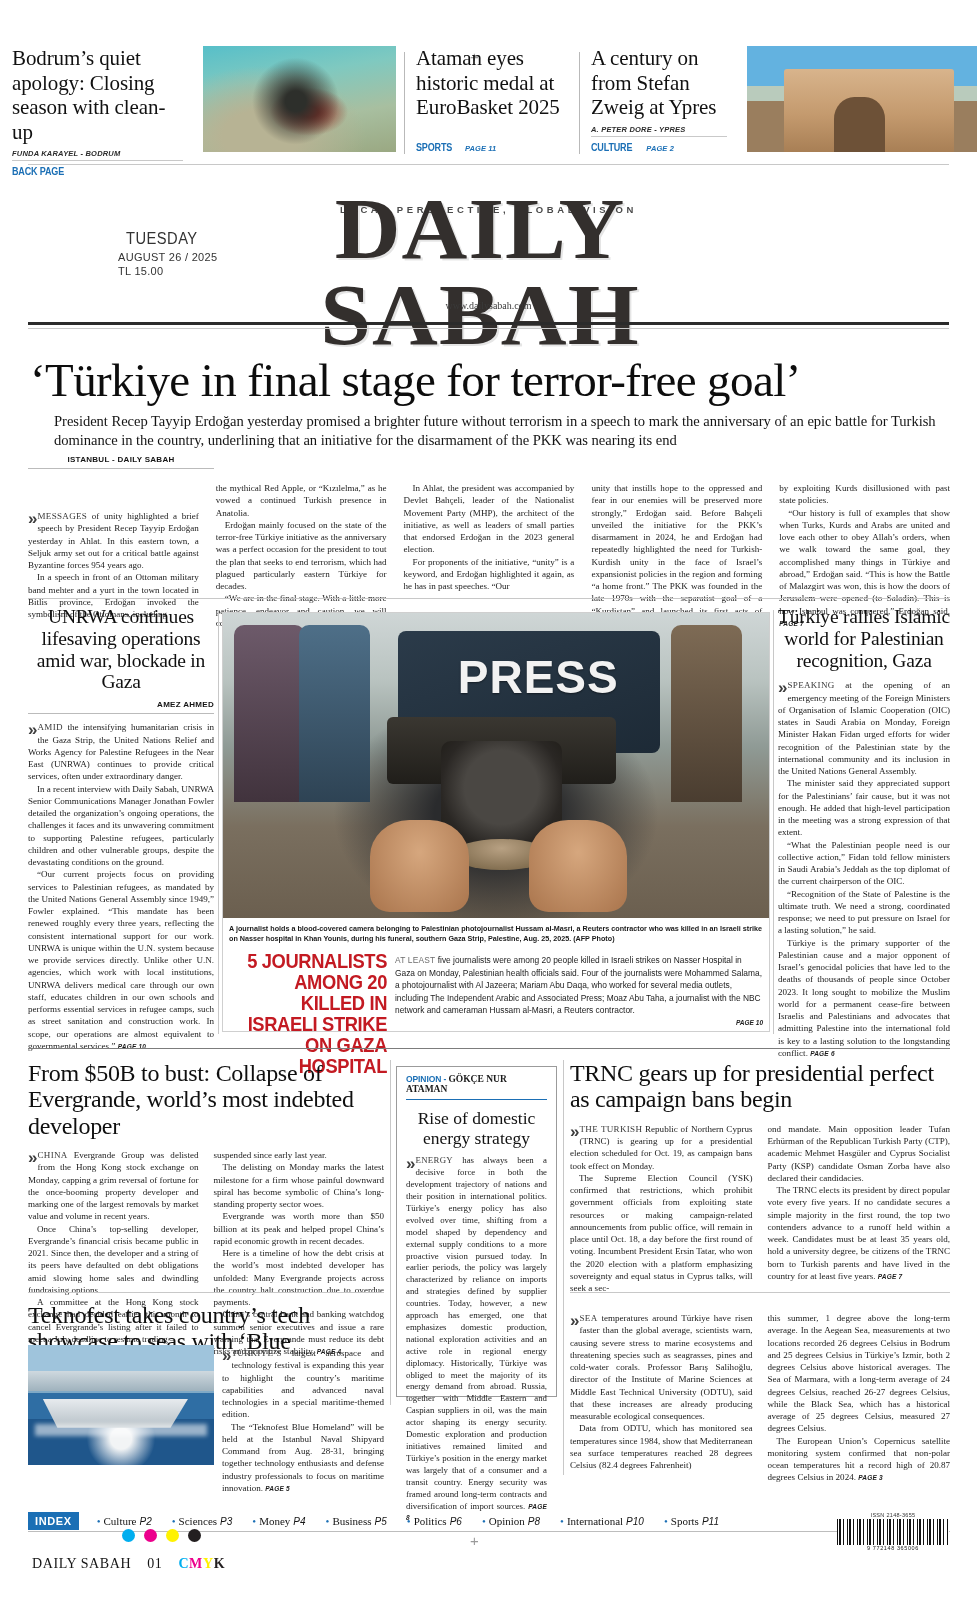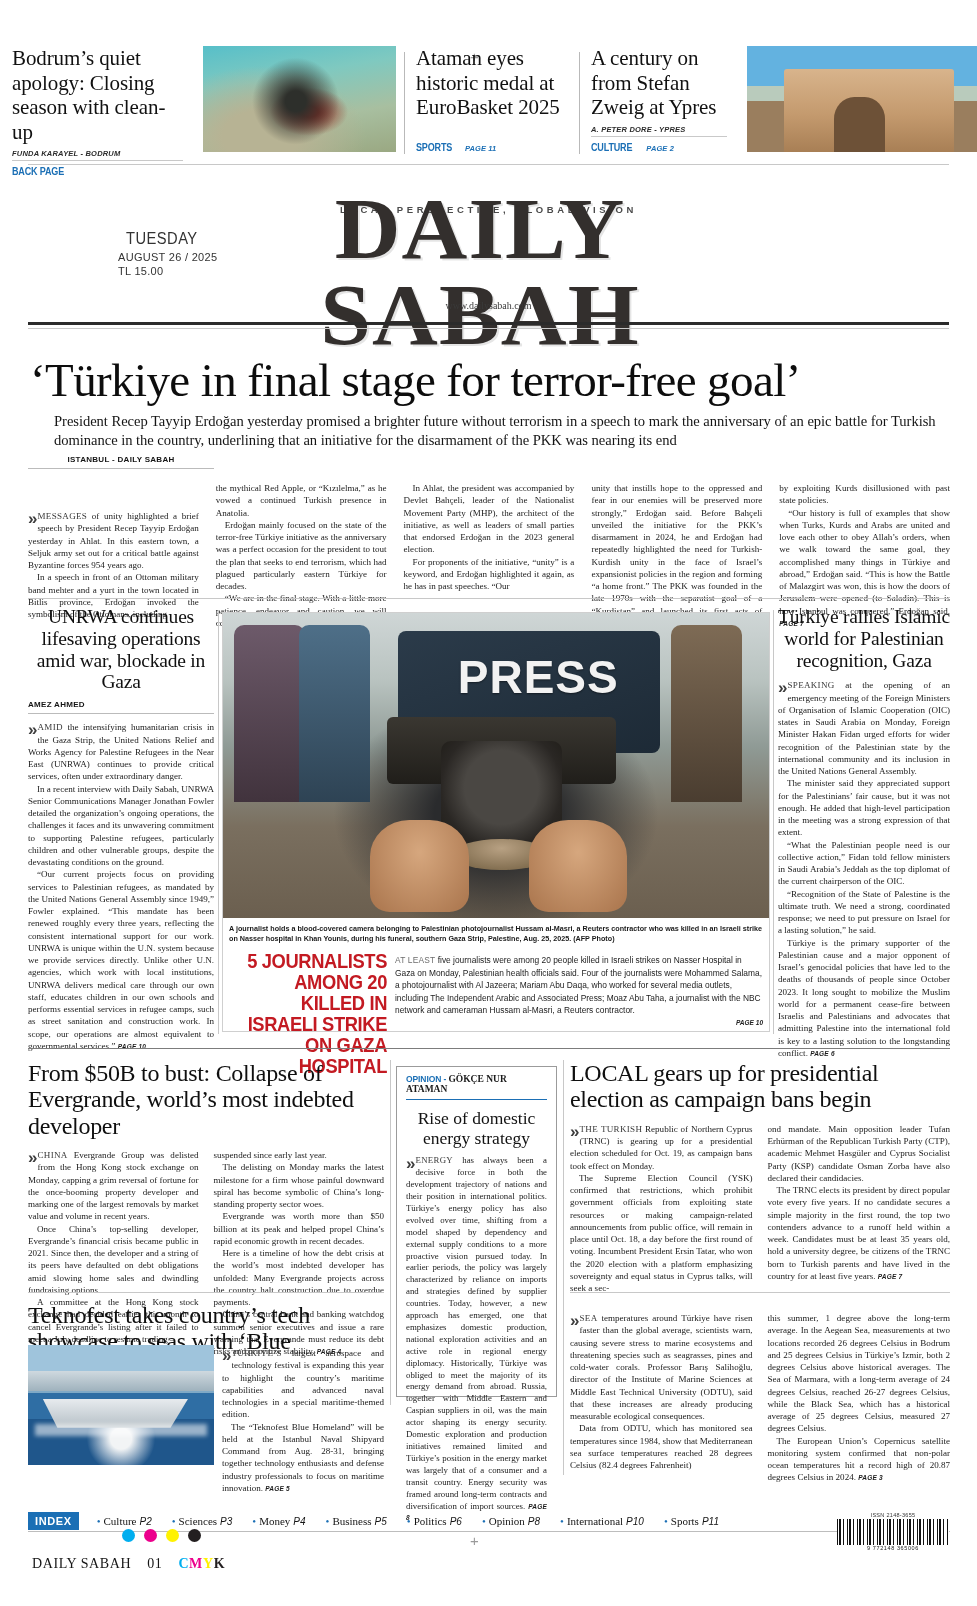--- a/index.html
+++ b/index.html
@@ -138,21 +138,21 @@
   .gaza-wrap { position: absolute; top: 606px; left: 28px; width: 922px; height: 432px; }
   .col-unrwa { position: absolute; left: 0; top: 0; width: 186px; height: 432px; }
   .col-photo { position: absolute; left: 194px; top: 6px; width: 548px; height: 420px; border: 1px solid #cfcfcf; }
   .col-right  { position: absolute; left: 750px; top: 0; width: 172px; height: 432px; }
 
   .sec-head {
     font-size: 19.5px; line-height: 1.12; text-align: center; font-weight: 400; color: #0f0f0f;
     letter-spacing: -0.2px;
   }
   .sec-byline {
-    margin-top: 7px; text-align: left;
+    margin-top: 7px; text-align: right;
     font-family: "Liberation Sans", sans-serif; font-size: 8px; font-weight: 700;
     letter-spacing: 0.3px; color: #141414; padding-bottom: 4px; border-bottom: 1px solid #bbb;
   }
   .col-unrwa .bodytext { margin-top: 7px; }
   .vline-l { position: absolute; left: 190px; top: 4px; bottom: 4px; width: 1px; background: #c8c8c8; }
   .vline-r { position: absolute; left: 745px; top: 4px; bottom: 4px; width: 1px; background: #c8c8c8; }
 
   .press-photo {
     position: absolute; left: 0; top: 0; width: 546px; height: 305px; overflow: hidden;
     background:
@@ -473,21 +473,21 @@
     </div>
     <div class="opinion-head">Rise of domestic energy strategy</div>
     <div class="bodytext">
       <p class="lead-p">
         <span class="dropmark">»</span><span class="smallcaps">ENERGY</span> <span>has always been a decisive force in both the development trajectory of nations and their position in international politics. Türkiye’s energy policy has also evolved over time, shifting from a model shaped by dependency and external supply conditions to a more proactive vision pursued today. In earlier periods, the policy was largely characterized by reliance on imports and strategies defined by supplier countries. Today, however, a new approach has emerged, one that emphasizes domestic production, national exploration activities and an active role in regional energy diplomacy. Historically, Türkiye was obliged to meet the majority of its energy demand from abroad. Russia, together with Middle Eastern and Caspian suppliers in oil, was the main actor shaping its energy security. Domestic exploration and production initiatives remained limited and Türkiye’s position in the energy market was largely that of a consumer and a transit country. Energy security was framed around long-term contracts and diversification of import sources.</span> <span class="pgref">PAGE 8</span>
       </p>
     </div>
   </div>
 
   <div class="trnc">
-    <div class="sec2-head">LOCAL gears up for presidential election as campaign bans begin</div>
+    <div class="sec2-head">TRNC gears up for presidential perfect as campaign bans begin</div>
     <div class="cols twocol">
       <div class="bodytext">
         <p class="lead-p">
           <span class="dropmark">»</span><span class="smallcaps">THE TURKISH</span> <span>Republic of Northern Cyprus (TRNC) is gearing up for a presidential election scheduled for Oct. 19, as campaign bans took effect on Monday.</span>
         </p>
         <p>The Supreme Election Council (YSK) confirmed that restrictions, which prohibit government officials from exploiting state resources or making campaign-related announcements from public office, will remain in place until Oct. 18, a day before the first round of voting. Incumbent President Ersin Tatar, who won the 2020 election with a platform emphasizing sovereignty and equal status in Cyprus talks, will seek a sec-</p>
       </div>
       <div class="bodytext">
         <p class="lead-p">ond mandate. Main opposition leader Tufan Erhürman of the Republican Turkish Party (CTP), academic Mehmet Hasgüler and Cyprus Socialist Party (KSP) candidate Osman Zorba have also declared their candidacies.</p>
         <p><span>The TRNC elects its president by direct popular vote every five years. If no candidate secures a simple majority in the first round, the top two contenders advance to a runoff held within a week. Candidates must be at least 35 years old, hold a university degree, be citizens of the TRNC born to Turkish parents and have lived in the country for at least five years.</span> <span class="pgref">PAGE 7</span></p>

